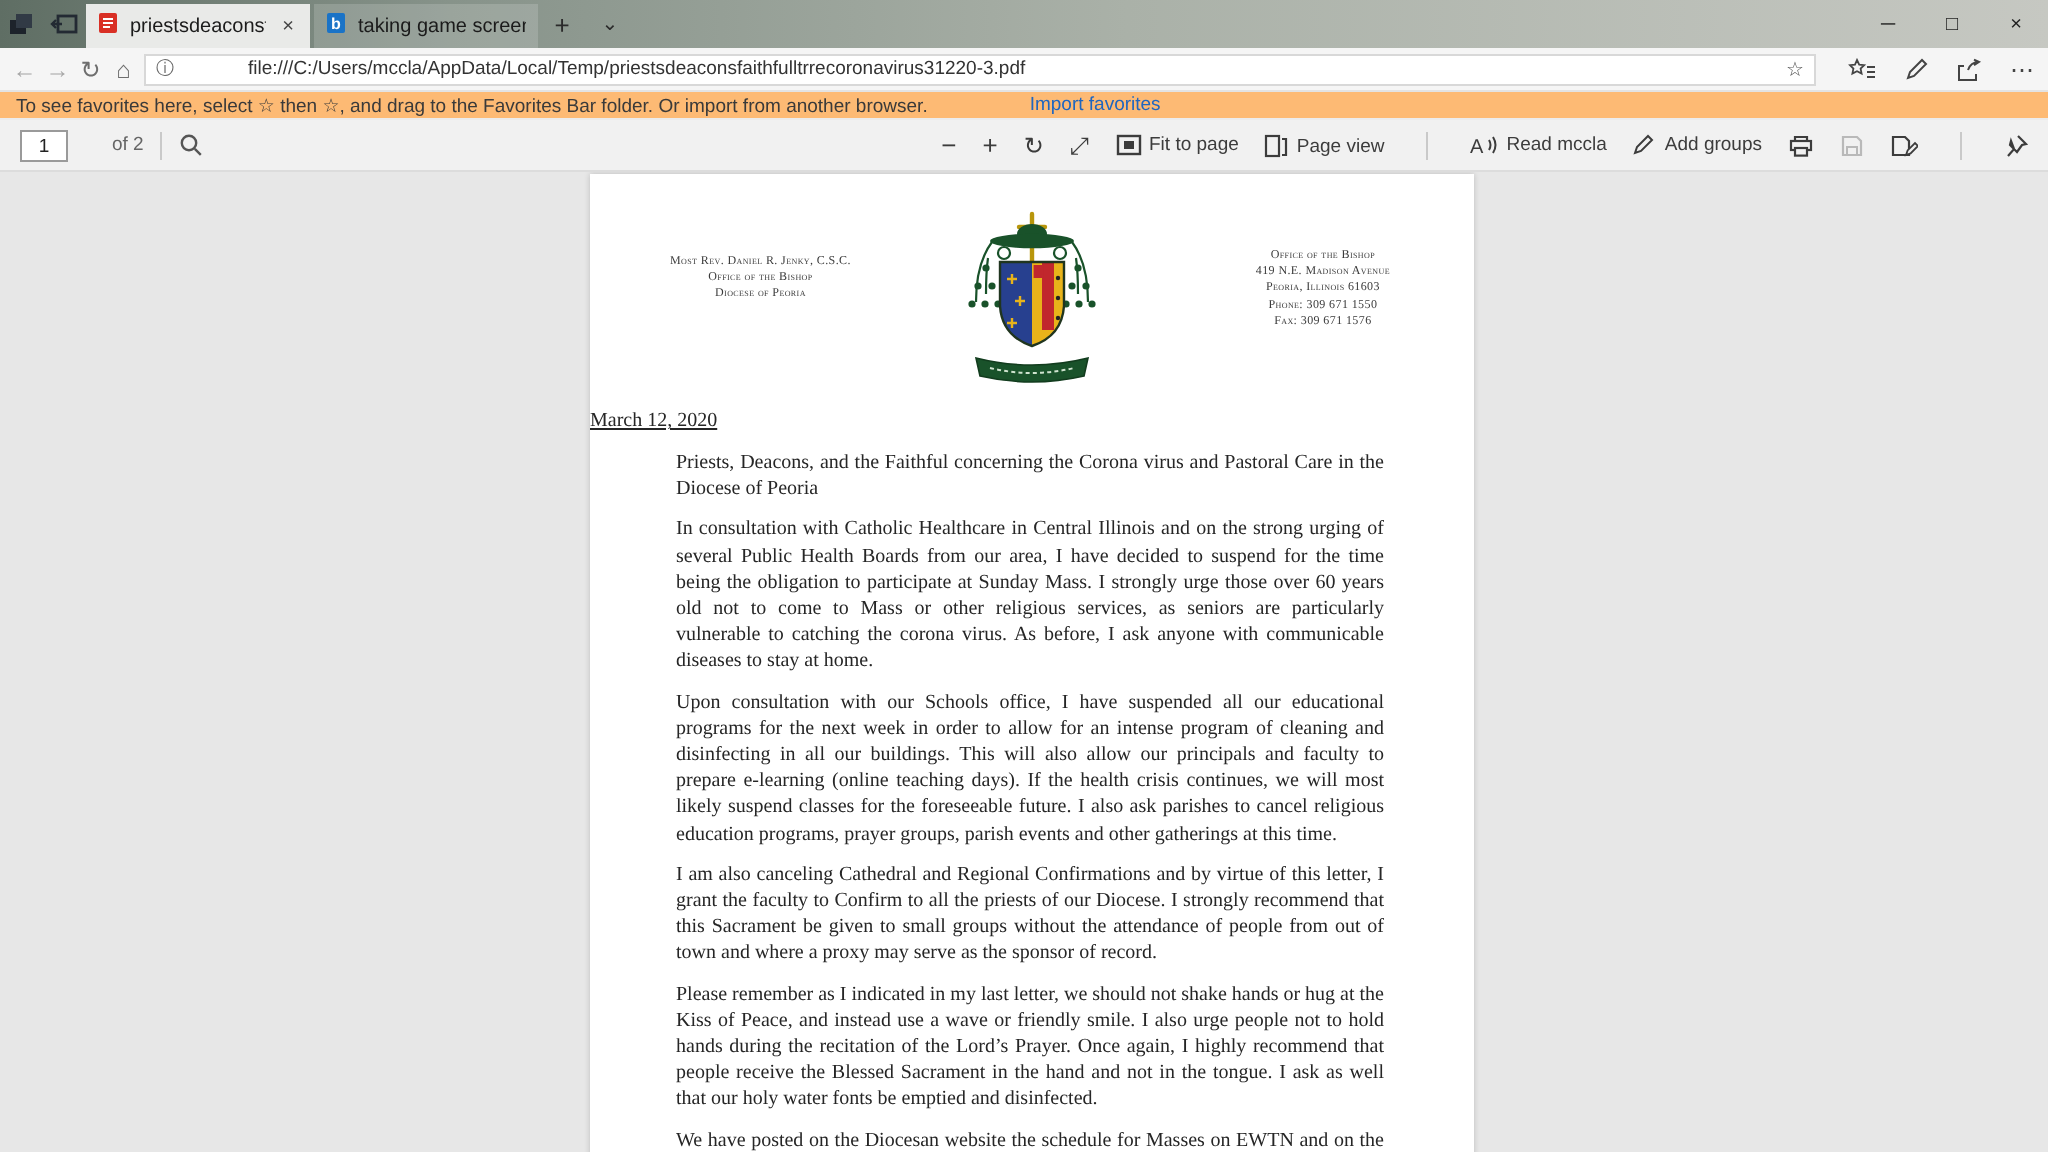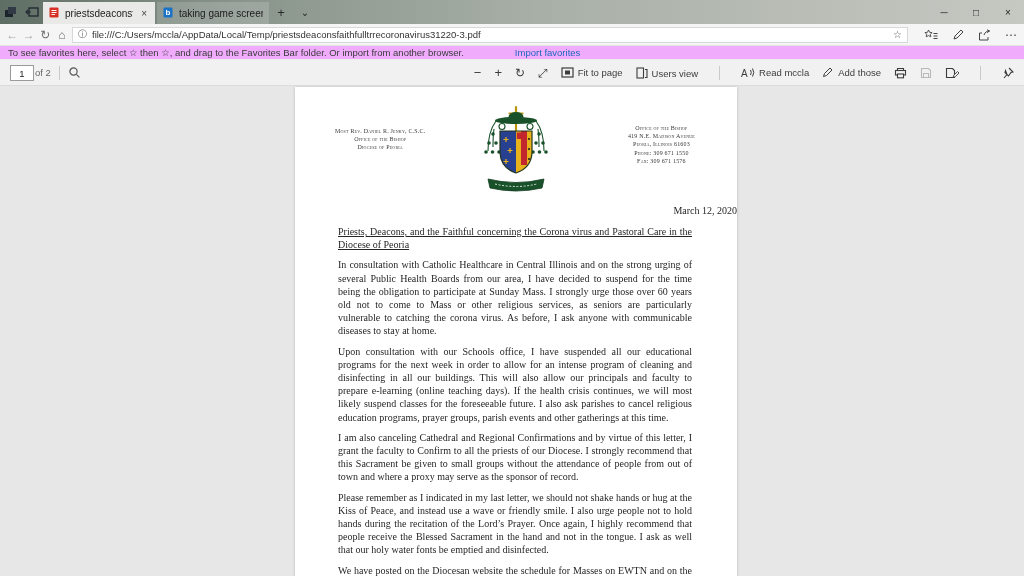--- a/index.html
+++ b/index.html
@@ -26,58 +26,58 @@
     font-size:10px; color:#1e1e1e; }
 
   
   .addrrow { height:22px; background:#f5f5f5; display:flex; align-items:center; padding:0 6px; gap:4px;
     border-bottom:1px solid #e3e3e3; }
   .navbtn { width:20px; text-align:center; font-size:12px; color:#6e6e6e; }
   .navbtn.dim { color:#a8a8a8; }
   .urlfield { flex:0 0 auto; width:836px; height:16px; background:#fff; border:1px solid #d8d8d8;
     display:flex; align-items:center; padding:0 5px; gap:5px; }
   .urlfield .info { color:#666; font-size:9px; }
-  .urlfield .url { flex:1; font-size:9.5px; color:#333; white-space:nowrap; overflow:hidden; }
+  .urlfield .url { flex:1; font-size:9.5px; color:#333; white-space:nowrap; overflow:hidden;margin-left:32px; }
   .urlfield .star { color:#555; font-size:10px; }
   .hubicons { display:flex; align-items:center; gap:14px; margin-left:12px; color:#444; }
   .hubicons svg { display:block; }
   .more-dots { font-size:12px; color:#444; letter-spacing:1px; }
 
   
-  .favrow { height:14px; background:#f0abfc; display:flex; align-items:center; padding:0 8px;
+  .favrow { height:14px; background:#fdba74; display:flex; align-items:center; padding:0 8px;
     font-size:9.5px; color:#3a3a3a; border-bottom:1px solid #ececec; gap:3px; }
   .favrow .link { color:#1f66c0; margin-left:3px;padding-left:45px; }
 
   
   .pdfbar { height:26px; background:#f1f1f1; display:flex; align-items:center; padding:0 10px;
     border-bottom:1px solid #dcdcdc; font-size:9.5px; color:#3c3c3c; }
   .pagebox { width:24px; height:16px; background:#fff; border:1px solid #9a9a9a; text-align:center;
     font-size:9.5px; line-height:15px; color:#222; }
-  .ofpages { margin-left:1px; color:#666; }
+  .ofpages { margin-left:22px; color:#666; }
   .bardiv { width:1px; height:14px; background:#c9c9c9; margin:0 8px; }
   .pdf-right { margin-left:auto; display:flex; align-items:center; gap:13px; }
   .pbtn { display:flex; align-items:flex-end; gap:4px; color:#3c3c3c; }
   .glyph { font-size:12px; color:#3c3c3c; }
   .glyph.big { font-size:13px; }
   .pdf-right svg, .pdfbar svg { display:block; }
 
   
   .content { position:relative; height:494px; background:#e7e7e7; overflow:hidden; }
   .page { position:absolute; left:295px; top:1px; width:442px; height:620px; background:#fff;
     box-shadow:0 0 3px rgba(0,0,0,0.18); font-family:"Liberation Serif", serif; color:#262626; }
   .letterhead { position:relative; height:118px; }
   .lh-block { position:absolute; font-variant:small-caps; font-size:6px; line-height:8.2px;
     text-align:center; color:#3a3a3a; letter-spacing:0.2px; white-space:nowrap; }
   .lh-left { left:40px; top:40px; }
   .lh-right { right:42px; top:37px; }
   .crest { position:absolute; left:50%; transform:translateX(-50%); top:17px; }
-  .dateline { text-align:right; font-size:10px; }
+  .dateline { text-align:left; font-size:10px;text-decoration:underline; }
   .lettertext { padding:0 45px 0 43px; }
   .lettertext p { font-size:10px; line-height:13.2px; text-align:justify; margin-top:7px; }
-  .salutation { margin-top:9px !important;text-decoration:underline; }
+  .salutation { margin-top:9px !important; }
 </style>
 </head>
 <body>
 
 <div class="screen">
 
   <div class="tabbar">
     <div class="tb-icons">
       <span>
         <svg width="13" height="12" viewBox="0 0 13 12">
@@ -184,38 +184,38 @@
             <rect x="4" y="3.5" width="5" height="4" fill="#3c3c3c"></rect>
           </svg>
         <span>Fit to page</span>
       </span>
 
       <span class="pbtn">
         <svg width="12" height="12" viewBox="0 0 12 12">
             <rect x="1" y="1" width="6.5" height="10" fill="none" stroke="#3c3c3c" stroke-width="1.1"></rect>
             <path d="M9 2.5h2v8H9" fill="none" stroke="#3c3c3c" stroke-width="1.1"></path>
           </svg>
-        <span>Users view</span>
+        <span>Page view</span>
       </span>
 
       <span class="bardiv"></span>
 
       <span class="pbtn">
         <svg width="14" height="11" viewBox="0 0 14 11">
             <text x="0" y="9.5" font-size="10" font-family="Liberation Sans, sans-serif" fill="#3c3c3c">A</text>
             <path d="M9.5 3q1.5 2.5 0 5M11.5 1.5q2.5 4 0 8" fill="none" stroke="#3c3c3c" stroke-width="1"></path>
           </svg>
         <span>Read mccla</span>
       </span>
 
       <span class="pbtn">
         <svg width="12" height="11" viewBox="0 0 12 11">
             <path d="M1.5 9.5l1-3 5.5-5.5 2 2L4.5 8.5l-3 1z" fill="none" stroke="#3c3c3c" stroke-width="1"></path>
           </svg>
-        <span>Add those</span>
+        <span>Add groups</span>
       </span>
 
       <span>
         <svg width="13" height="12" viewBox="0 0 13 12">
             <path d="M3.5 3.5v-2h6v2" fill="none" stroke="#3c3c3c" stroke-width="1.1"></path>
             <rect x="1.5" y="3.5" width="10" height="4.5" fill="none" stroke="#3c3c3c" stroke-width="1.1"></rect>
             <rect x="3.5" y="7" width="6" height="3.8" fill="#f1f1f1" stroke="#3c3c3c" stroke-width="1.1"></rect>
           </svg>
       </span>
       <span>

